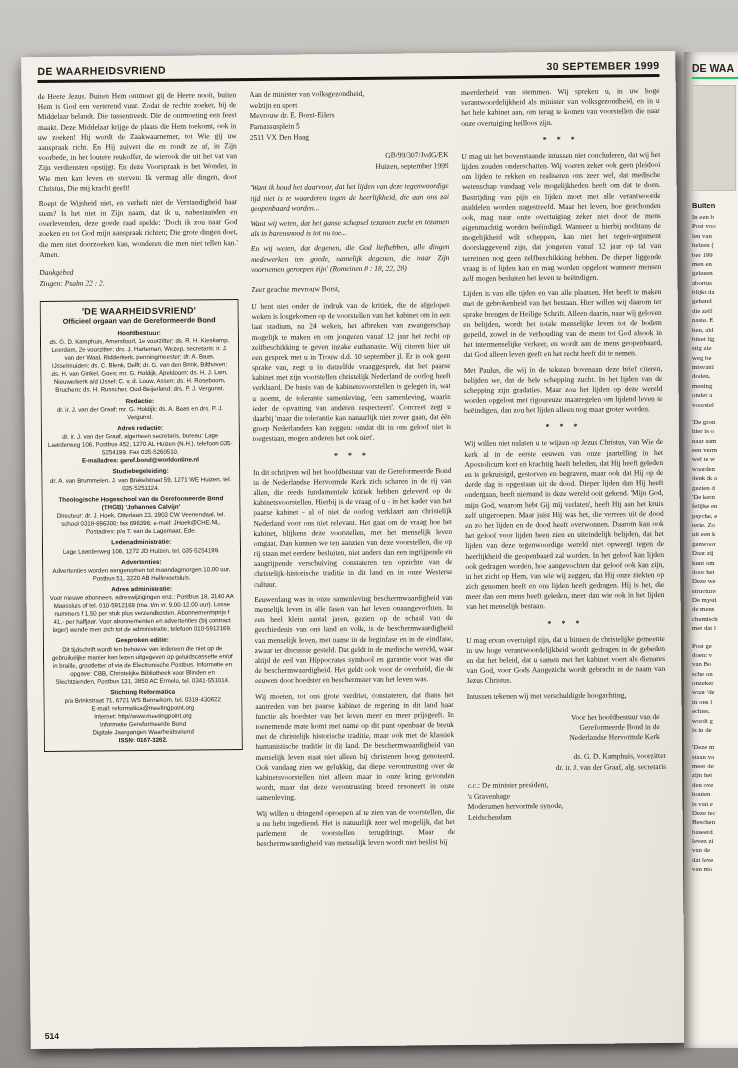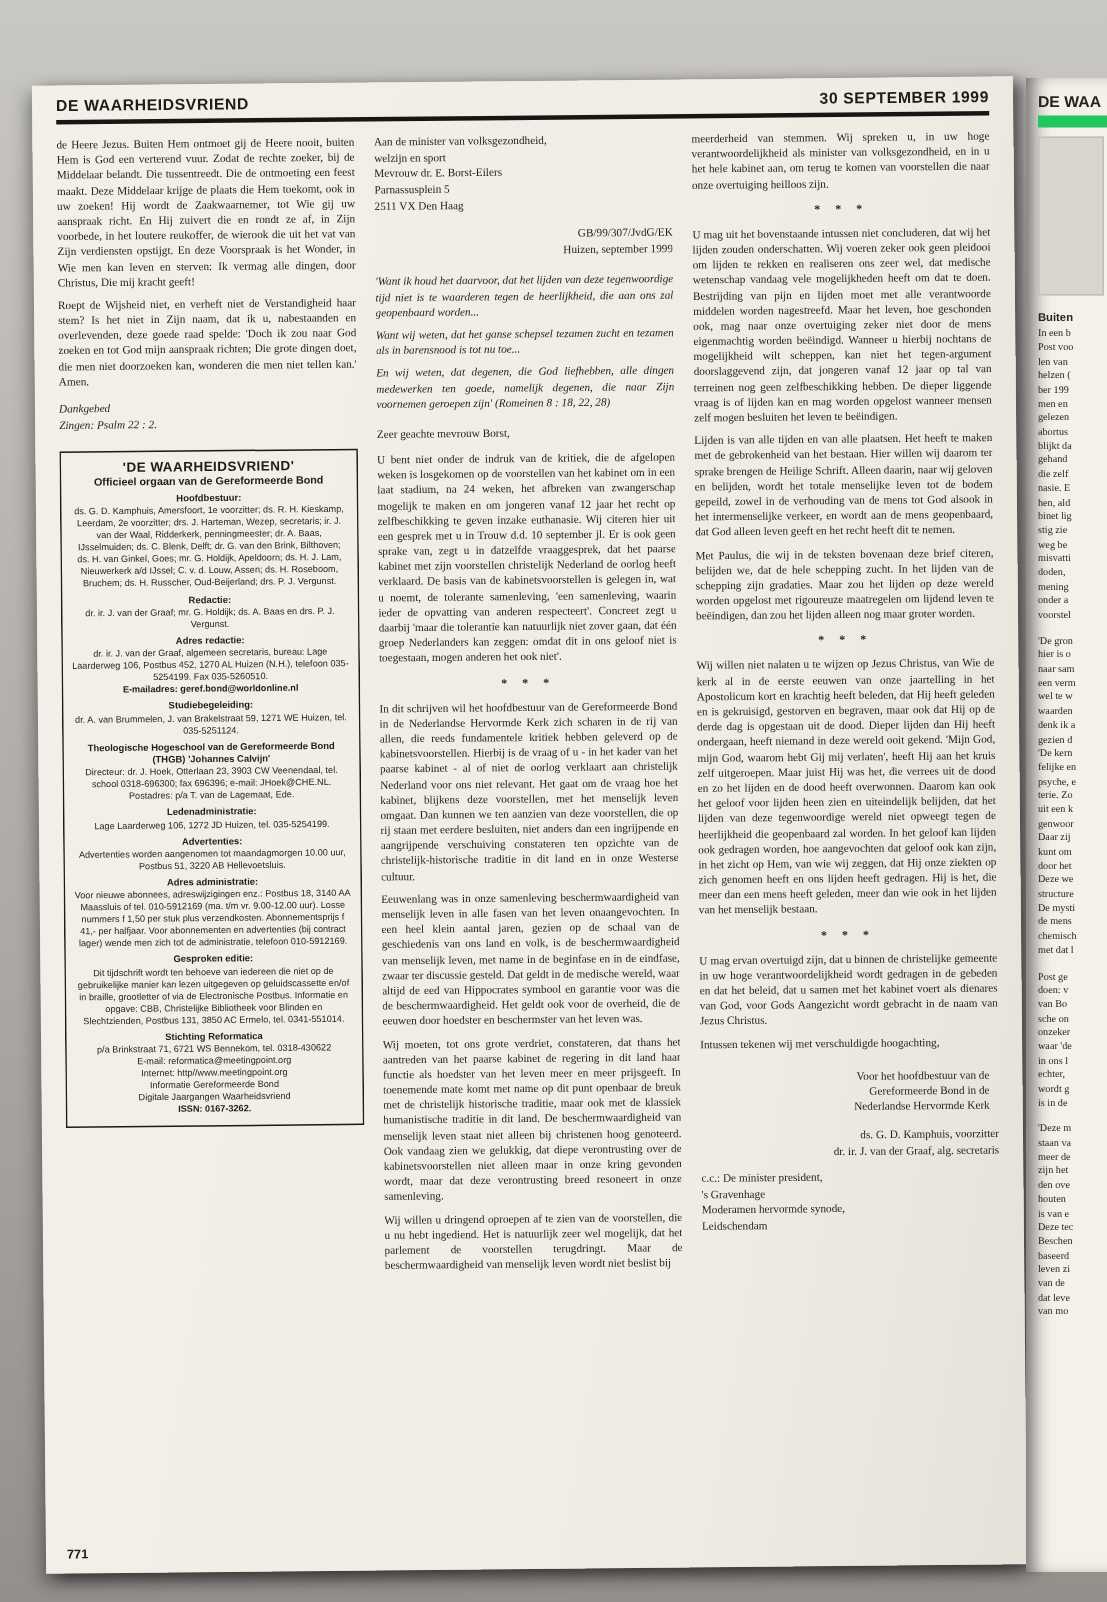--- a/index.html
+++ b/index.html
@@ -65,21 +65,21 @@
 
   
   .next-page{
     position:absolute;left:684px;top:52px;width:54px;height:996px;
     background:#f4f1ea;
     box-shadow:inset 10px 0 12px -5px rgba(0,0,0,.55);
     padding:10px 0 0 8px;box-sizing:border-box;overflow:hidden;color:#242420;
   }
   .np-header{
     font-family:"Liberation Sans","DejaVu Sans",sans-serif;
-    font-weight:bold;font-size:10.5px;border-bottom:8px solid #22c55e;
+    font-weight:bold;font-size:10.5px;border-bottom:2px solid #22c55e;
     padding-bottom:3px;margin-bottom:6px;white-space:nowrap;
   }
   .np-box{width:42px;height:104px;background:#d8d5cf;border:1px solid #c2bfb8;margin:4px 0 10px;}
   .s-f{font-size:6.8px;line-height:1.38;margin:0;white-space:nowrap;}
   .s-fh{font-weight:bold;font-family:"Liberation Sans","DejaVu Sans",sans-serif;font-size:7.5px;margin:2px 0;white-space:nowrap;}
   .s-fsp{height:8px;margin:0;}
 </style>
 </head>
 <body>
 
@@ -186,21 +186,21 @@
           <p class="s-sp"></p>
           <p class="s-cc">c.c.: De minister president,</p>
           <p class="s-cc">'s Gravenhage</p>
           <p class="s-cc">Moderamen hervormde synode,</p>
           <p class="s-cc">Leidschendam</p>
         </div>
     </div>
 
   </div>
 
-  <div class="page-number">771</div>
+  <div class="page-number">514</div>
 </div>
 
 <div class="next-page">
   <div class="np-header">DE WAA</div>
   <div class="np-box"></div>
   <div>
       <div class="s-fh">Buiten</div>
       <div class="s-f">In een b</div>
       <div class="s-f">Post voo</div>
       <div class="s-f">len van</div>

